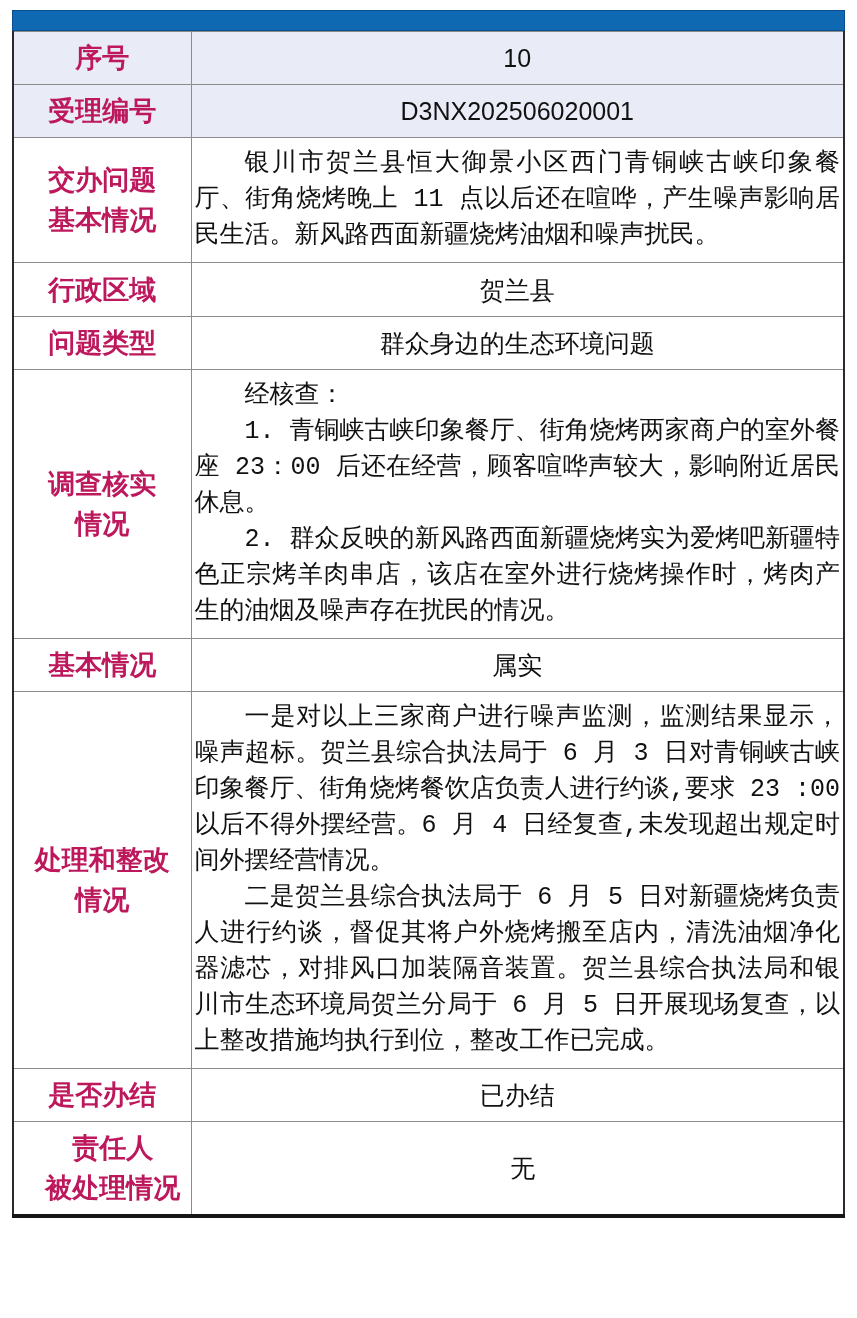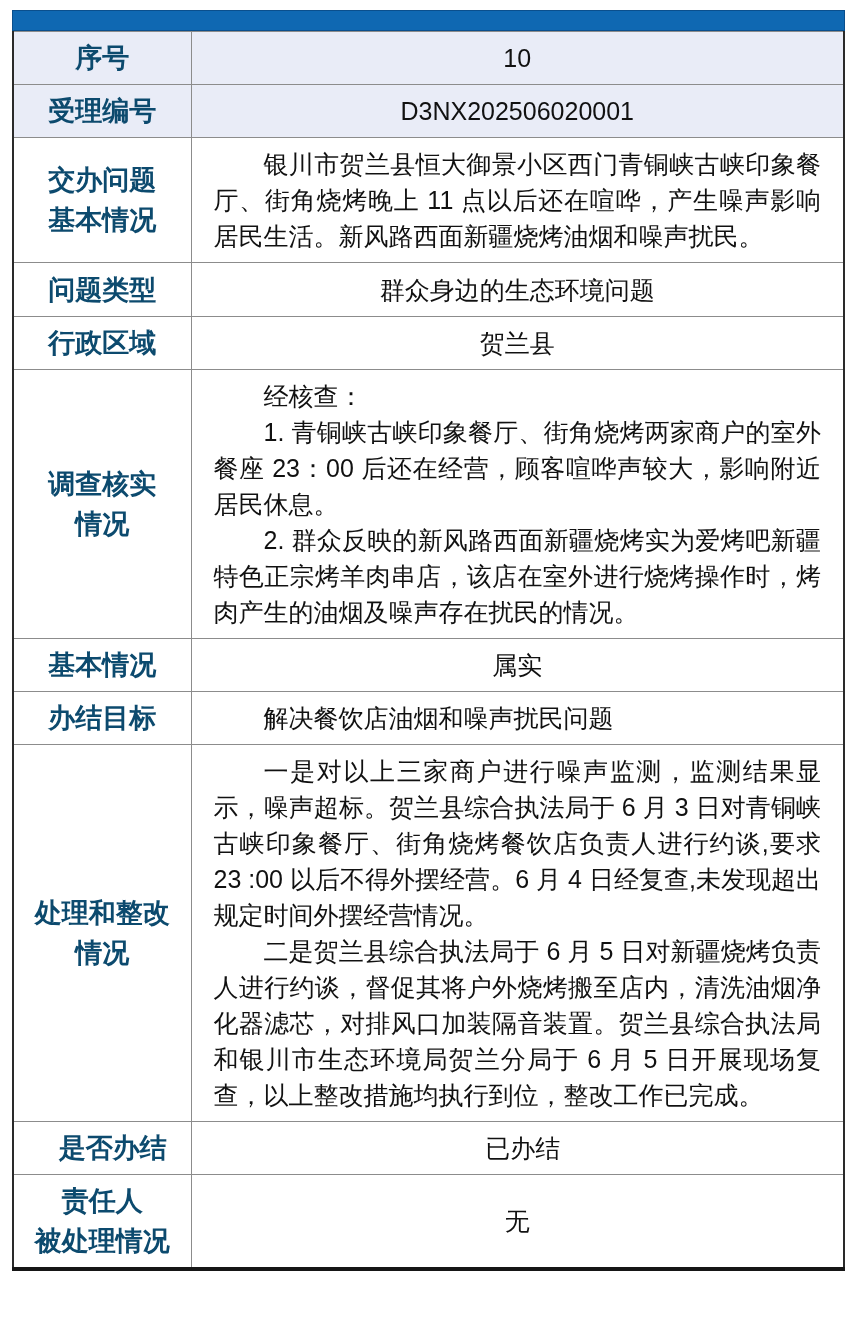--- a/index.html
+++ b/index.html
@@ -35,34 +35,35 @@
   }
   td.label {
     width: 178px;
     text-align: center;
     vertical-align: middle;
     font-weight: 700;
     font-size: 27px;
     line-height: 40px;
     white-space: pre-line;
     padding: 6px 4px;
-    color: #0c4a6e;
+    color: #be185d;
   }
   td.value {
     font-size: 25px;
     font-weight: 500;
     line-height: 36px;
     vertical-align: middle;
     padding: 6px 14px;
   }
   td.value.center {
     text-align: center;
   }
   td.value.paragraphs {
-    padding: 8px 22px;
+    padding: 8px 3px;
+    font-family: Liberation Mono, monospace;
   }
   td.value p {
     margin: 0;
     text-indent: 2em;
     text-align: justify;
   }
   
   tbody tr:nth-child(1) td,
   tbody tr:nth-child(2) td {
     background: #e9ecf7;
@@ -93,45 +94,39 @@
           <td class="value center">D3NX202506020001</td>
         </tr>
         <tr>
           <td class="label">交办问题
 基本情况</td>
           <td class="value paragraphs">
             <p>银川市贺兰县恒大御景小区西门青铜峡古峡印象餐厅、街角烧烤晚上 11 点以后还在喧哗，产生噪声影响居民生活。新风路西面新疆烧烤油烟和噪声扰民。</p>
           </td>
         </tr>
         <tr>
+          <td class="label">行政区域</td>
+          <td class="value center">贺兰县</td>
+        </tr>
+        <tr>
           <td class="label">问题类型</td>
           <td class="value center">群众身边的生态环境问题</td>
-        </tr>
-        <tr>
-          <td class="label">行政区域</td>
-          <td class="value center">贺兰县</td>
         </tr>
         <tr>
           <td class="label">调查核实
 情况</td>
           <td class="value paragraphs">
             <p>经核查：</p>
             <p>1. 青铜峡古峡印象餐厅、街角烧烤两家商户的室外餐座 23：00 后还在经营，顾客喧哗声较大，影响附近居民休息。</p>
             <p>2. 群众反映的新风路西面新疆烧烤实为爱烤吧新疆特色正宗烤羊肉串店，该店在室外进行烧烤操作时，烤肉产生的油烟及噪声存在扰民的情况。</p>
           </td>
         </tr>
         <tr>
           <td class="label">基本情况</td>
           <td class="value center">属实</td>
-        </tr>
-        <tr>
-          <td class="label">办结目标</td>
-          <td class="value paragraphs">
-            <p>解决餐饮店油烟和噪声扰民问题</p>
-          </td>
         </tr>
         <tr>
           <td class="label">处理和整改
 情况</td>
           <td class="value paragraphs">
             <p>一是对以上三家商户进行噪声监测，监测结果显示，噪声超标。贺兰县综合执法局于 6 月 3 日对青铜峡古峡印象餐厅、街角烧烤餐饮店负责人进行约谈,要求 23 :00 以后不得外摆经营。6 月 4 日经复查,未发现超出规定时间外摆经营情况。</p>
             <p>二是贺兰县综合执法局于 6 月 5 日对新疆烧烤负责人进行约谈，督促其将户外烧烤搬至店内，清洗油烟净化器滤芯，对排风口加装隔音装置。贺兰县综合执法局和银川市生态环境局贺兰分局于 6 月 5 日开展现场复查，以上整改措施均执行到位，整改工作已完成。</p>
           </td>
         </tr>
         <tr>

